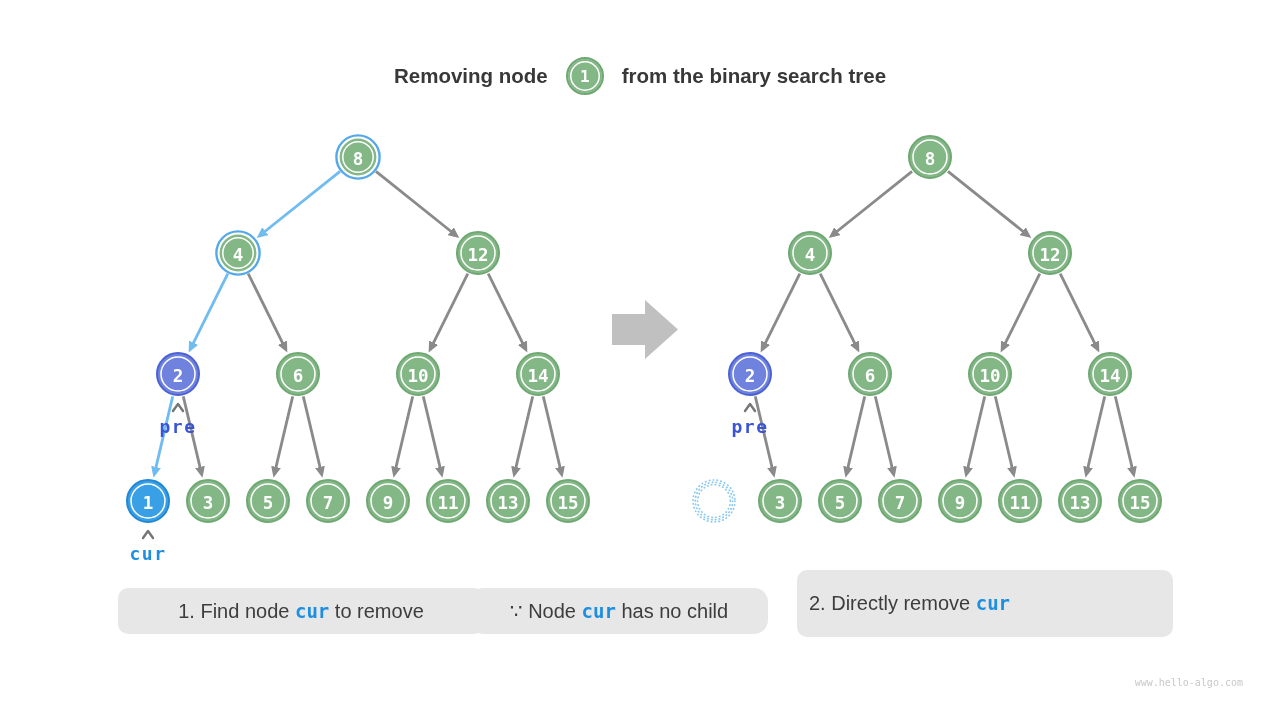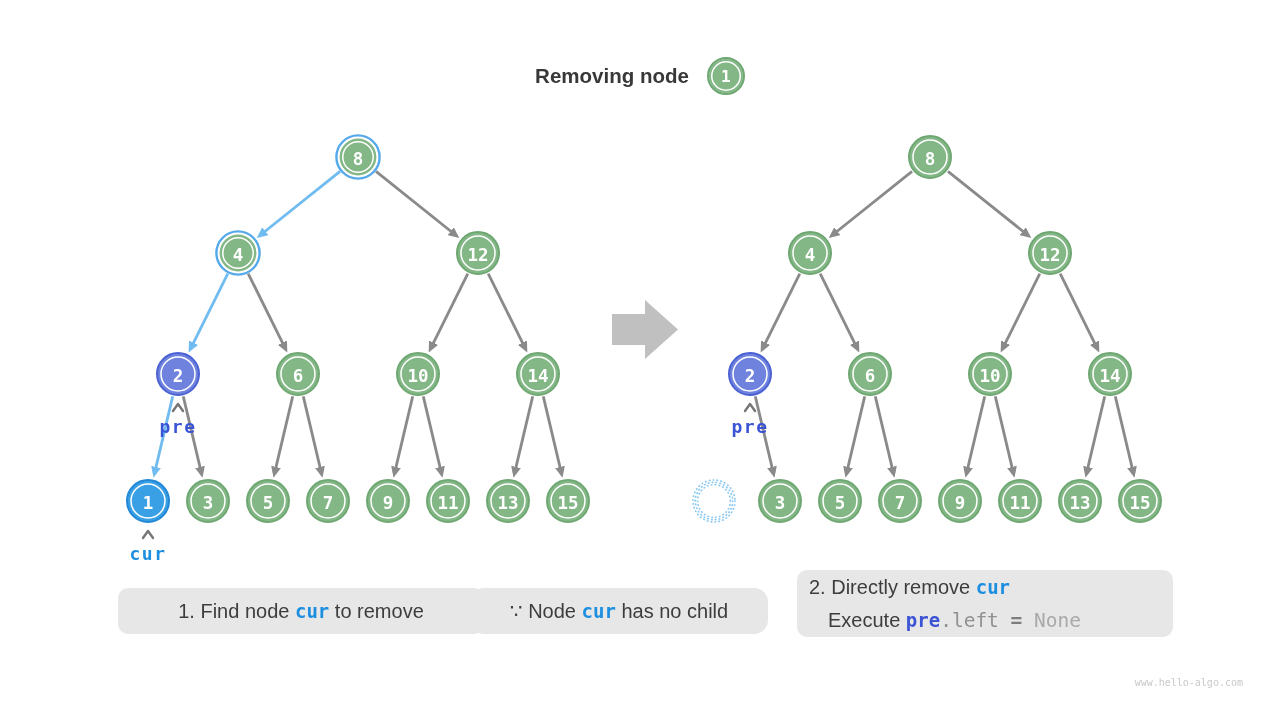--- a/index.html
+++ b/index.html
@@ -44,20 +44,21 @@
 </head>
 <body>
 
 <div class="page">
 
   <div class="title">
     <span>Removing node</span>
     <span class="title-node">
         <span>1</span>
       </span>
+    <span>from the binary search tree</span>
   </div>
 
   <svg id="diagram" width="1280" height="720" viewBox="0 0 1280 720">
       <defs>
         <marker id="ah-gray" markerWidth="12" markerHeight="10" refX="1" refY="5" orient="auto" markerUnits="userSpaceOnUse">
           <path d="M0,0 L11,5 L0,10 Z" fill="#8a8a8a"></path>
         </marker>
         <marker id="ah-blue" markerWidth="12" markerHeight="10" refX="1" refY="5" orient="auto" markerUnits="userSpaceOnUse">
           <path d="M0,0 L11,5 L0,10 Z" fill="#70bcf0"></path>
         </marker>
@@ -262,19 +263,18 @@
 
   <div id="captions">
       <div class="caption-box cap0">
         <div class="cap-line"><span class="seg-plain">1. Find node </span><span class="seg-cur">cur</span><span class="seg-plain"> to remove</span></div>
       </div>
       <div class="caption-box cap1">
         <div class="cap-line"><span class="seg-plain">∵ Node </span><span class="seg-cur">cur</span><span class="seg-plain"> has no child</span></div>
       </div>
       <div class="caption-box cap2">
         <div class="cap-line"><span class="seg-plain">2. Directly remove </span><span class="seg-cur">cur</span></div>
-        <div class="cap-line indent"><span class="seg-plain">Execute </span><span class="seg-pre">pre</span><span class="seg-code">.left</span><span class="seg-eq"> = </span><span class="seg-none">None</span></div>
       </div>
     </div>
 
   <div class="watermark">www.hello-algo.com</div>
 
 </div>
 
 </body></html>

